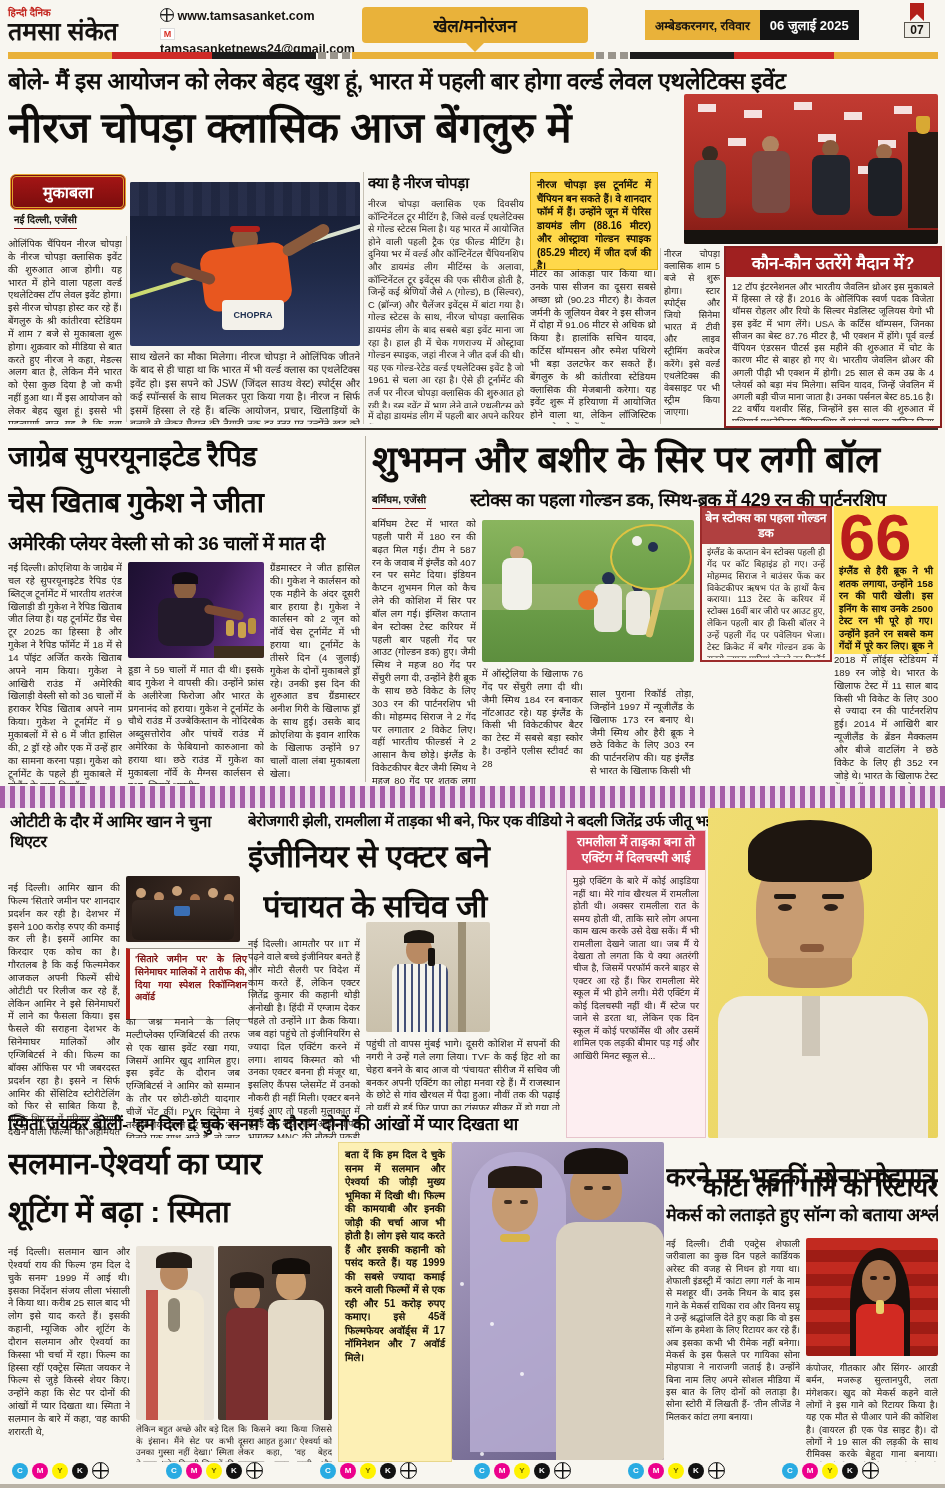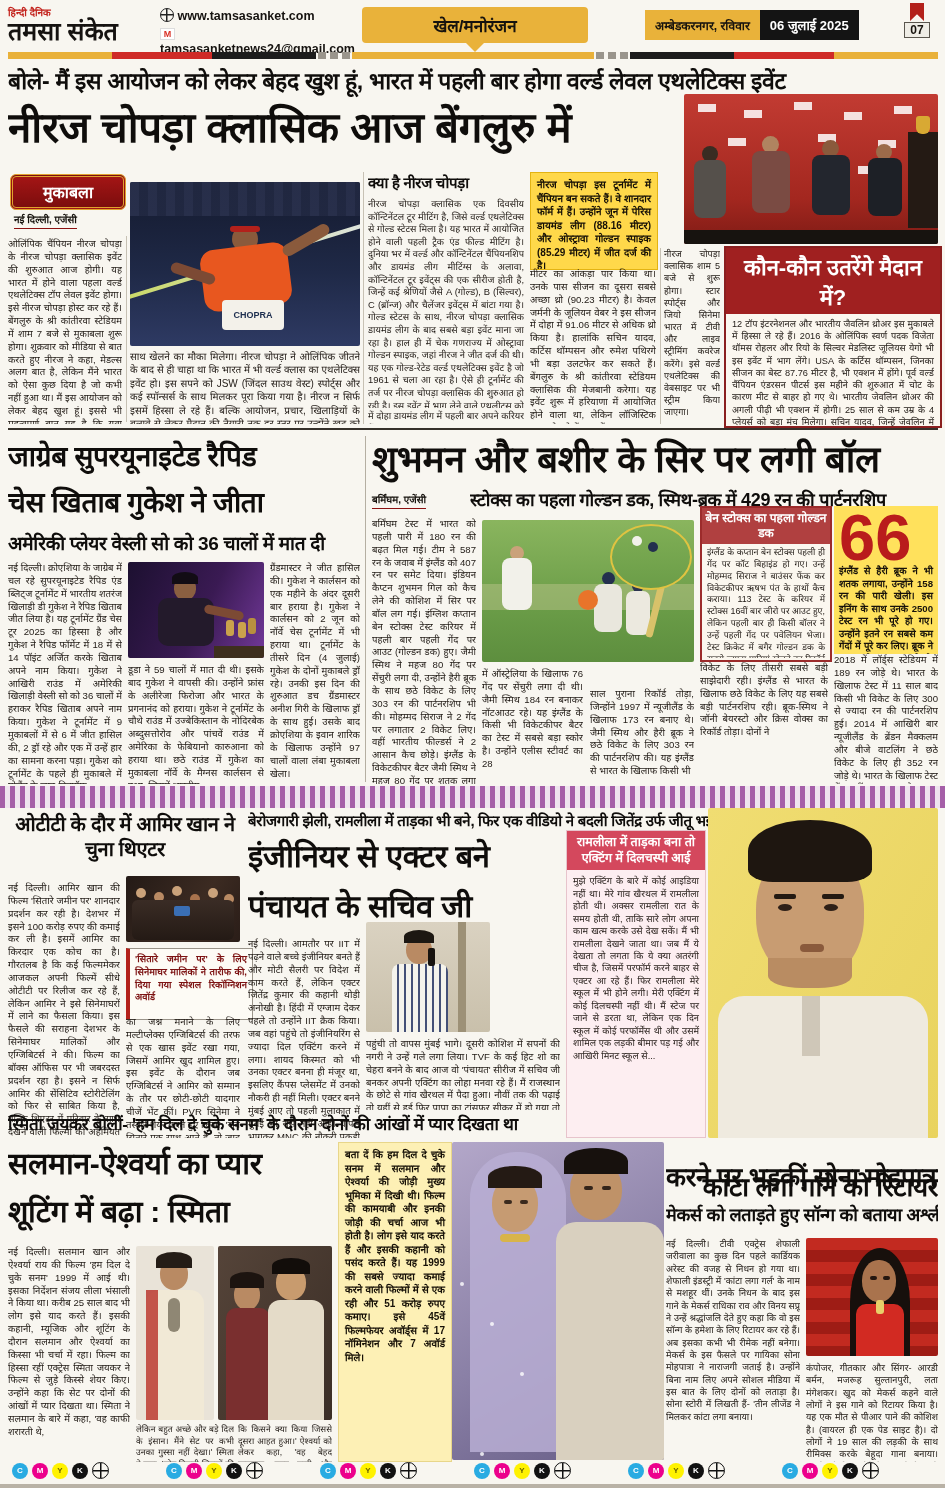--- a/index.html
+++ b/index.html
@@ -143,21 +143,21 @@
   <div class="col" style="left:368px;top:198px;width:156px;height:210px;font-size:9.4px;">नीरज चोपड़ा क्लासिक एक दिवसीय कॉन्टिनेंटल टूर मीटिंग है, जिसे वर्ल्ड एथलेटिक्स से गोल्ड स्टेटस मिला है। यह भारत में आयोजित होने वाली पहली ट्रैक एंड फील्ड मीटिंग है। दुनिया भर में वर्ल्ड और कॉन्टिनेंटल चैंपियनशिप और डायमंड लीग मीटिंग्स के अलावा, कॉन्टिनेंटल टूर इवेंट्स की एक सीरीज होती है, जिन्हें कई श्रेणियों जैसे A (गोल्ड), B (सिल्वर), C (ब्रॉन्ज) और चैलेंजर इवेंट्स में बांटा गया है। गोल्ड स्टेटस के साथ, नीरज चोपड़ा क्लासिक डायमंड लीग के बाद सबसे बड़ा इवेंट माना जा रहा है। हाल ही में चेक गणराज्य में ओस्ट्रावा गोल्डन स्पाइक, जहां नीरज ने जीत दर्ज की थी। यह एक गोल्ड-रेटेड वर्ल्ड एथलेटिक्स इवेंट है जो 1961 से चला आ रहा है। ऐसे ही टूर्नामेंट की तर्ज पर नीरज चोपड़ा क्लासिक की शुरुआत हो रही है। इस इवेंट में भाग लेने वाले एथलीट्स को सितंबर में टोक्यो में होने वाली वर्ल्ड एथलेटिक्स चैंपियनशिप के लिए क्वालीफाई करने में मदद करने के लिए पॉइंट्स मिलेंगे।</div>
   <div class="col" style="left:368px;top:410px;width:156px;height:14px;font-size:9.4px;">में दोहा डायमंड लीग में पहली बार अपने करियर में 90</div>
 
   <div class="ybox" style="left:530px;top:172px;width:114px;height:86px;">नीरज चोपड़ा इस टूर्नामेंट में चैंपियन बन सकते हैं। वे शानदार फॉर्म में हैं। उन्होंने जून में पेरिस डायमंड लीग (88.16 मीटर) और ओस्ट्रावा गोल्डन स्पाइक (85.29 मीटर) में जीत दर्ज की है।</div>
   <div class="col" style="left:530px;top:268px;width:126px;height:156px;">मीटर का आंकड़ा पार किया था। उनके पास सीजन का दूसरा सबसे अच्छा थ्रो (90.23 मीटर) है। केवल जर्मनी के जूलियन वेबर ने इस सीजन में दोहा में 91.06 मीटर से अधिक थ्रो किया है। हालांकि सचिन यादव, कर्टिस थॉम्पसन और रुमेश पथिरगे भी बड़ा उलटफेर कर सकते हैं। बेंगलुरु के श्री कांतीरवा स्टेडियम क्लासिक की मेजबानी करेगा। यह इवेंट शुरू में हरियाणा में आयोजित होने वाला था, लेकिन लॉजिस्टिक वजह से इसे बेंगलुरु में कराना पड़ा।</div>
 
   <div class="vline" style="left:660px;top:248px;height:176px;"></div>
   <div class="col" style="left:664px;top:248px;width:56px;height:176px;font-size:9.1px;">नीरज चोपड़ा क्लासिक शाम 5 बजे से शुरू होगा। स्टार स्पोर्ट्स और जियो सिनेमा भारत में टीवी और लाइव स्ट्रीमिंग कवरेज करेंगे। इसे वर्ल्ड एथलेटिक्स की वेबसाइट पर भी स्ट्रीम किया जाएगा।</div>
 
   <div class="redbox" style="left:724px;top:246px;width:214px;height:178px;">
-    <div class="ttl" style="font-size:22px;">कौन-कौन उतरेंगे मैदान में?</div>
+    <div class="ttl" style="font-size:17px;">कौन-कौन उतरेंगे मैदान में?</div>
     <div class="bdy" style="font-size:9.2px;height:136px;overflow:hidden;">12 टॉप इंटरनेशनल और भारतीय जैवलिन थ्रोअर इस मुकाबले में हिस्सा ले रहे हैं। 2016 के ओलिंपिक स्वर्ण पदक विजेता थॉमस रोहलर और रियो के सिल्वर मेडलिस्ट जूलियस येगो भी इस इवेंट में भाग लेंगे। USA के कर्टिस थॉम्पसन, जिनका सीजन का बेस्ट 87.76 मीटर है, भी एक्शन में होंगे। पूर्व वर्ल्ड चैंपियन एंडरसन पीटर्स इस महीने की शुरुआत में चोट के कारण मीट से बाहर हो गए थे। भारतीय जेवलिन थ्रोअर की अगली पीढ़ी भी एक्शन में होगी। 25 साल से कम उम्र के 4 प्लेयर्स को बड़ा मंच मिलेगा। सचिन यादव, जिन्हें जेवलिन में अगली बड़ी चीज माना जाता है। उनका पर्सनल बेस्ट 85.16 है। 22 वर्षीय यशवीर सिंह, जिन्होंने इस साल की शुरुआत में एशियाई एथलेटिक्स चैंपियनशिप में पांचवां स्थान हासिल किया था। वो भी एक्शन में होंगे।</div>
   </div>
 
   <div class="hrule" style="left:8px;top:428px;width:930px;"></div>
 
   <div class="hd" style="left:8px;top:436px;width:352px;height:44px;font-size:28px;">जाग्रेब सुपरयूनाइटेड रैपिड</div>
   <div class="hd" style="left:8px;top:482px;width:352px;height:44px;font-size:28px;">चेस खिताब गुकेश ने जीता</div>
   <div class="hd" style="left:8px;top:530px;width:352px;height:26px;font-size:19px;font-weight:700;">अमेरिकी प्लेयर वेस्ली सो को 36 चालों में मात दी</div>
   <div class="col" style="left:8px;top:562px;width:114px;height:222px;">नई दिल्ली। क्रोएशिया के जाग्रेब में चल रहे सुपरयूनाइटेड रैपिड एंड ब्लिट्ज टूर्नामेंट में भारतीय शतरंज खिलाड़ी डी गुकेश ने रैपिड खिताब जीत लिया है। यह टूर्नामेंट ग्रैंड चेस टूर 2025 का हिस्सा है और गुकेश ने रैपिड फॉर्मेट में 18 में से 14 पॉइंट अर्जित करके खिताब अपने नाम किया। गुकेश ने आखिरी राउंड में अमेरिकी खिलाड़ी वेस्ली सो को 36 चालों में हराकर रैपिड खिताब अपने नाम किया। गुकेश ने टूर्नामेंट में 9 मुकाबलों में से 6 में जीत हासिल की, 2 ड्रॉ रहे और एक में उन्हें हार का सामना करना पड़ा। गुकेश को टूर्नामेंट के पहले ही मुकाबले में पोलैंड के जान-क्रिस्टॉफ</div>
   <div class="ph" style="left:128px;top:562px;width:136px;height:96px;background:linear-gradient(115deg,#1c1030,#3a1a53 55%,#73399a);">
@@ -191,43 +191,42 @@
     <i style="left:128px;top:4px;width:78px;height:62px;border:2px solid #e0c341;border-radius:50%;background:linear-gradient(#7fae55,#6b9d48);"></i>
     <i style="left:150px;top:16px;width:10px;height:10px;border-radius:50%;background:#f2f1ea;box-shadow:16px 6px 0 #23304e;"></i>
   </div>
   <div class="col" style="left:482px;top:668px;width:101px;height:116px;">में ऑस्ट्रेलिया के खिलाफ 76 गेंद पर सेंचुरी लगा दी थी। जैमी स्मिथ 184 रन बनाकर नॉटआउट रहे। यह इंग्लैंड के किसी भी विकेटकीपर बैटर का टेस्ट में सबसे बड़ा स्कोर है। उन्होंने एलीस स्टीवर्ट का 28</div>
   <div class="col" style="left:590px;top:688px;width:104px;height:116px;">साल पुराना रिकॉर्ड तोड़ा, जिन्होंने 1997 में न्यूजीलैंड के खिलाफ 173 रन बनाए थे। जैमी स्मिथ और हैरी ब्रूक ने छठे विकेट के लिए 303 रन की पार्टनरशिप की। यह इंग्लैंड से भारत के खिलाफ किसी भी</div>
 
   <div class="redbox" style="left:700px;top:506px;width:128px;height:152px;border-color:#9c2b2b;">
     <div class="ttl" style="background:#b04040;font-size:12px;line-height:1.25;">बेन स्टोक्स का पहला गोल्डन डक</div>
     <div class="bdy" style="font-size:8.9px;height:108px;overflow:hidden;padding:3px 5px;">इंग्लैंड के कप्तान बेन स्टोक्स पहली ही गेंद पर कॉट बिहाइंड हो गए। उन्हें मोहम्मद सिराज ने बाउंसर फेंक कर विकेटकीपर ऋषभ पंत के हाथों कैच कराया। 113 टेस्ट के करियर में स्टोक्स 16वीं बार जीरो पर आउट हुए, लेकिन पहली बार ही किसी बॉलर ने उन्हें पहली गेंद पर पवेलियन भेजा। टेस्ट क्रिकेट में बगैर गोल्डन डक के सबसे ज्यादा पारियां खेलने का रिकॉर्ड भारत के राहुल द्रविड़ के नाम है। जो 286 पारियों बाद गोल्डन डक हुए थे।</div>
   </div>
-  <div class="col" style="left:700px;top:662px;width:128px;height:122px;">विकेट के लिए तीसरी सबसे बड़ी साझेदारी रही। इंग्लैंड से भारत के खिलाफ छठे विकेट के लिए यह सबसे बड़ी पार्टनरशिप रही। ब्रूक-स्मिथ ने जॉनी बेयरस्टो और क्रिस वोक्स का रिकॉर्ड तोड़ा। दोनों ने</div>
 
   <div class="brook" style="left:834px;top:506px;width:94px;height:140px;">
     <span class="num">66</span>
     <span>इंग्लैंड से हैरी ब्रूक ने भी शतक लगाया, उन्होंने 158 रन की पारी खेली। इस इनिंग के साथ उनके 2500 टेस्ट रन भी पूरे हो गए। उन्होंने इतने रन सबसे कम गेंदों में पूरे कर लिए। ब्रूक ने 2500 टेस्ट रन बनाने के लिए महज 2832 गेंदें खेलीं।</span>
   </div>
   <div class="col" style="left:834px;top:654px;width:104px;height:130px;">2018 में लॉर्ड्स स्टेडियम में 189 रन जोड़े थे। भारत के खिलाफ टेस्ट में 11 साल बाद किसी भी विकेट के लिए 300 से ज्यादा रन की पार्टनरशिप हुई। 2014 में आखिरी बार न्यूजीलैंड के ब्रेंडन मैक्कलम और बीजे वाटलिंग ने छठे विकेट के लिए ही 352 रन जोड़े थे। भारत के खिलाफ टेस्ट में 12वीं बार 300 से ज्यादा रन की पार्टनरशिप हुई।</div>
 
   <div class="banner"></div>
 
-  <div class="hdw" style="left:10px;top:812px;width:230px;height:60px;font-size:20px;text-align:center;line-height:1.25;">ओटीटी के दौर में आमिर खान ने चुना थिएटर</div>
+  <div class="hdw" style="left:10px;top:812px;width:230px;height:60px;font-size:16px;text-align:left;line-height:1.25;">ओटीटी के दौर में आमिर खान ने चुना थिएटर</div>
   <div class="col" style="left:8px;top:882px;width:112px;height:256px;">नई दिल्ली। आमिर खान की फिल्म 'सितारे जमीन पर' शानदार प्रदर्शन कर रही है। देशभर में इसने 100 करोड़ रुपए की कमाई कर ली है। इसमें आमिर का किरदार एक कोच का है। गौरतलब है कि कई फिल्ममेकर आजकल अपनी फिल्में सीधे ओटीटी पर रिलीज कर रहे हैं, लेकिन आमिर ने इसे सिनेमाघरों में लाने का फैसला किया। इस फैसले की सराहना देशभर के सिनेमाघर मालिकों और एग्जिबिटर्स ने की। फिल्म का बॉक्स ऑफिस पर भी जबरदस्त प्रदर्शन रहा है। इसने न सिर्फ आमिर की सेंसिटिव स्टोरीटेलिंग को फिर से साबित किया है, बल्कि थिएटर में परिवार के साथ देखने वाली फिल्मों की अहमियत को भी एक बार फिर सामने रखा है। फिल्म की जबरदस्त कामयाबी</div>
   <div class="ph" style="left:126px;top:876px;width:114px;height:66px;background:linear-gradient(120deg,#241a16,#3c2b22 60%,#2a1d18);">
     <i style="left:10px;top:12px;width:10px;height:10px;border-radius:50%;background:#caa27a;box-shadow:18px 4px 0 #b98a63,36px -2px 0 #caa27a,54px 6px 0 #a9734d,72px 0 0 #caa27a,88px 6px 0 #b98a63;"></i>
     <i style="left:6px;top:24px;width:102px;height:40px;background:linear-gradient(#3a2c25,#241a15);border-radius:6px;"></i>
     <i style="left:48px;top:30px;width:16px;height:10px;background:#3a6fb5;border-radius:2px;"></i>
   </div>
   <div class="caption-box" style="left:126px;top:948px;width:112px;height:62px;">'सितारे जमीन पर' के लिए सिनेमाघर मालिकों ने तारीफ की, दिया गया स्पेशल रिकॉग्निशन अवॉर्ड</div>
   <div class="col" style="left:126px;top:1016px;width:114px;height:122px;">का जश्न मनाने के लिए मल्टीप्लेक्स एग्जिबिटर्स की तरफ से एक खास इवेंट रखा गया, जिसमें आमिर खुद शामिल हुए। इस इवेंट के दौरान जब एग्जिबिटर्स ने आमिर को सम्मान के तौर पर छोटी-छोटी यादगार चीजें भेंट कीं। PVR सिनेमा ने तस्वीरें शेयर करते हुए लिखा, 'जब सितारे एक साथ आते हैं, तो जादू होता है!</div>
 
   <div class="hd" style="left:248px;top:810px;width:462px;height:22px;font-size:15px;">बेरोजगारी झेली, रामलीला में ताड़का भी बने, फिर एक वीडियो ने बदली जितेंद्र उर्फ जीतू भइया की किस्मत</div>
   <div class="hd" style="left:248px;top:834px;width:314px;height:46px;font-size:31px;">इंजीनियर से एक्टर बने</div>
-  <div class="hd" style="left:248px;top:884px;width:314px;height:46px;font-size:31px;">पंचायत के सचिव जी</div>
+  <div class="hd" style="left:263px;top:884px;width:314px;height:46px;font-size:31px;">पंचायत के सचिव जी</div>
   <div class="col" style="left:248px;top:938px;width:112px;height:200px;">नई दिल्ली। आमतौर पर IIT में पढ़ने वाले बच्चे इंजीनियर बनते हैं और मोटी सैलरी पर विदेश में काम करते हैं, लेकिन एक्टर जितेंद्र कुमार की कहानी थोड़ी अनोखी है। हिंदी में एग्जाम देकर पहले तो उन्होंने IIT क्रैक किया। जब वहां पहुंचे तो इंजीनियरिंग से ज्यादा दिल एक्टिंग करने में लगा। शायद किस्मत को भी उनका एक्टर बनना ही मंजूर था, इसलिए कैंपस प्लेसमेंट में उनको नौकरी ही नहीं मिली। एक्टर बनने मुंबई आए तो पहली मुलाकात में मुंबई भी रास नहीं आई। वापस भागकर MNC की नौकरी पकड़ी और जब जॉब में बात हाथापाई तक</div>
   <div class="ph" style="left:366px;top:922px;width:124px;height:110px;background:linear-gradient(#dad2c1,#c9c0ab);">
     <i style="left:92px;top:0;width:8px;height:110px;background:#9d9177;"></i>
     <i style="left:40px;top:14px;width:26px;height:28px;border-radius:48%;background:#b98a63;"></i>
     <i style="left:38px;top:8px;width:30px;height:13px;border-radius:50% 50% 0 0;background:#1c1712;"></i>
     <i style="left:26px;top:42px;width:56px;height:68px;background:repeating-linear-gradient(90deg,#f4f3ec 0 5px,#445077 5px 7px);border-radius:8px 8px 0 0;"></i>
     <i style="left:62px;top:26px;width:7px;height:18px;background:#17130f;border-radius:2px;"></i>
   </div>
   <div class="col" style="left:366px;top:1038px;width:194px;height:72px;">पहुंची तो वापस मुंबई भागे। दूसरी कोशिश में सपनों की नगरी ने उन्हें गले लगा लिया। TVF के कई हिट शो का चेहरा बनने के बाद आज वो 'पंचायत' सीरीज में सचिव जी बनकर अपनी एक्टिंग का लोहा मनवा रहे हैं। मैं राजस्थान के छोटे से गांव खैरथल में पैदा हुआ। नौवीं तक की पढ़ाई तो यहीं से हुई फिर पापा का ट्रांसफर सीकर में हो गया तो हमलोग वहां चले गए।</div>
   <div class="rambox" style="left:566px;top:830px;width:138px;height:306px;">

